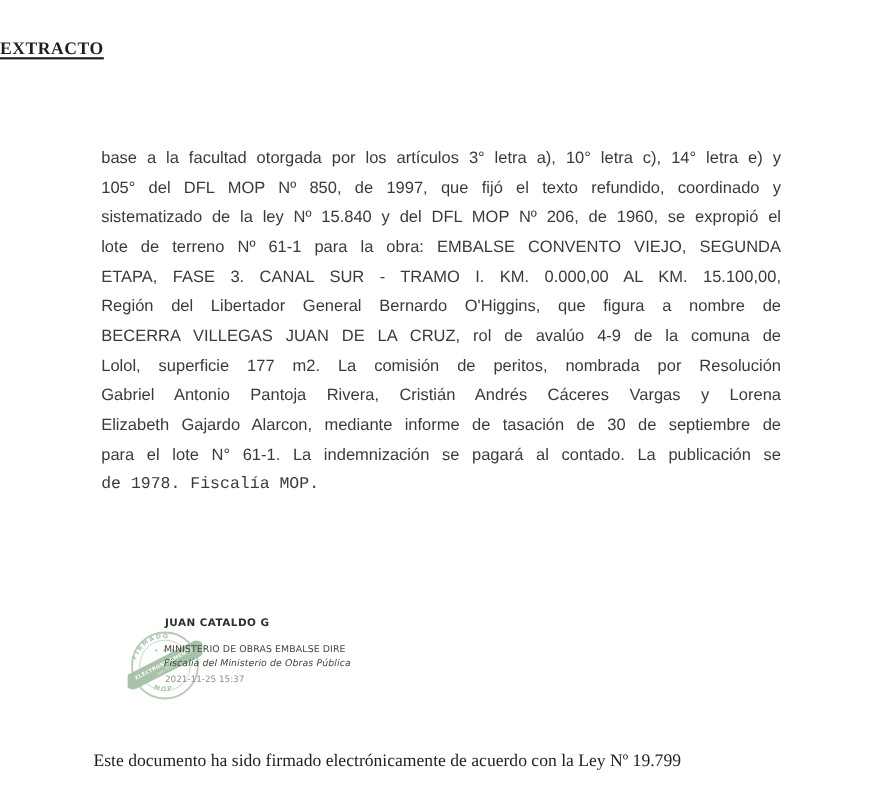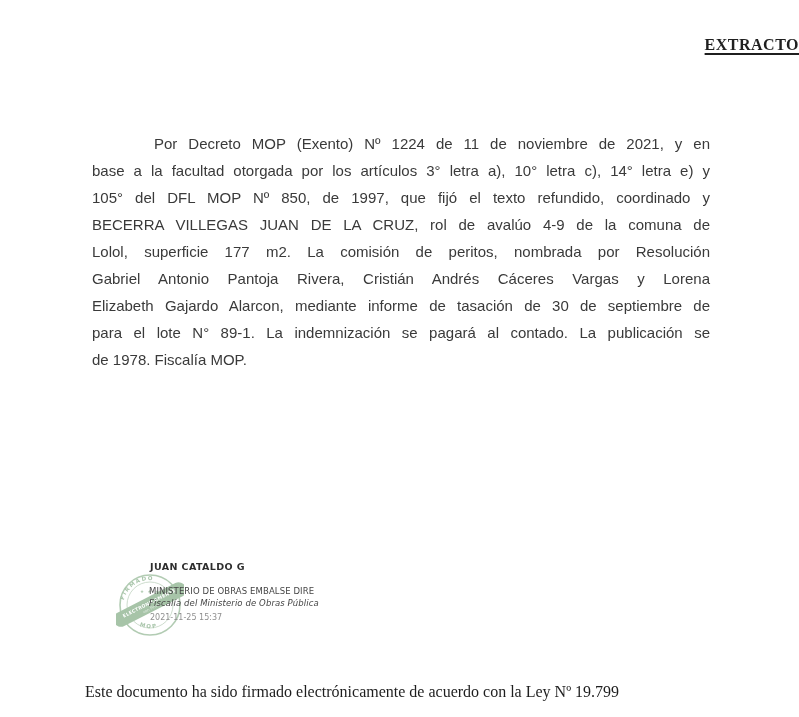--- a/index.html
+++ b/index.html
@@ -10,21 +10,21 @@
     background: #ffffff;
     overflow: hidden;
   }
 
   
   .doc-title {
     position: absolute;
     top: 36px;
     left: 0;
     width: 100%;
-    text-align: right;
+    text-align: left;
     font-family: "Liberation Serif", serif;
     font-weight: bold;
     font-size: 16px;
     letter-spacing: 0.5px;
     color: #1f1f1f;
     text-decoration: underline;
     text-underline-offset: 3px;
     text-decoration-thickness: 1.5px;
   }
 
@@ -39,21 +39,21 @@
     color: #3a3a3a;
   }
   .bline {
     line-height: 27px;
     height: 27px;
     text-align: justify;
     text-align-last: justify;
     white-space: normal;
   }
   .bline.first { padding-left: 62px; }
-  .bline.last  { text-align-last: left; }
+  .bline.last  { text-align-last: left; font-family: Liberation Mono, monospace; }
 
   
   .sig-block { position: absolute; left: 0; top: 0; }
   .stamp-svg {
     position: absolute;
     left: 116px;
     top: 571px;
     opacity: 0.88;
   }
   .sig-name {
@@ -117,28 +117,31 @@
   }
 </style>
 </head>
 <body>
 
 <div class="page">
 
   <div class="doc-title">EXTRACTO</div>
 
   <div class="doc-body">
-    <div class="bline first">Por Decreto MOP (Exento) Nº 1224 de 11 de noviembre de 2021, y en</div>
     <div class="bline">base a la facultad otorgada por los artículos 3° letra a), 10° letra c), 14° letra e) y</div>
     <div class="bline">105° del DFL MOP Nº 850, de 1997, que fijó el texto refundido, coordinado y</div>
+    <div class="bline">sistematizado de la ley Nº 15.840 y del DFL MOP Nº 206, de 1960, se expropió el</div>
+    <div class="bline">lote de terreno Nº 61-1 para la obra: EMBALSE CONVENTO VIEJO, SEGUNDA</div>
+    <div class="bline">ETAPA, FASE 3. CANAL SUR - TRAMO I. KM. 0.000,00 AL KM. 15.100,00,</div>
+    <div class="bline">Región del Libertador General Bernardo O'Higgins, que figura a nombre de</div>
     <div class="bline">BECERRA VILLEGAS JUAN DE LA CRUZ, rol de avalúo 4-9 de la comuna de</div>
     <div class="bline">Lolol, superficie 177 m2. La comisión de peritos, nombrada por Resolución</div>
     <div class="bline">Gabriel Antonio Pantoja Rivera, Cristián Andrés Cáceres Vargas y Lorena</div>
     <div class="bline">Elizabeth Gajardo Alarcon, mediante informe de tasación de 30 de septiembre de</div>
-    <div class="bline">para el lote N° 89-1. La indemnización se pagará al contado. La publicación se</div>
+    <div class="bline">para el lote N° 61-1. La indemnización se pagará al contado. La publicación se</div>
     <div class="bline last">de 1978. Fiscalía MOP.</div>
   </div>
 
   <div class="sig-block">
 
     <svg class="stamp-svg" width="68" height="68" viewBox="0 0 68 68">
       <defs>
         <path id="arcTop" d="M 7,36 A 27,27 0 0 1 61,36"></path>
         <path id="arcBottom" d="M 12,44 A 25,25 0 0 0 56,44"></path>
       </defs>

